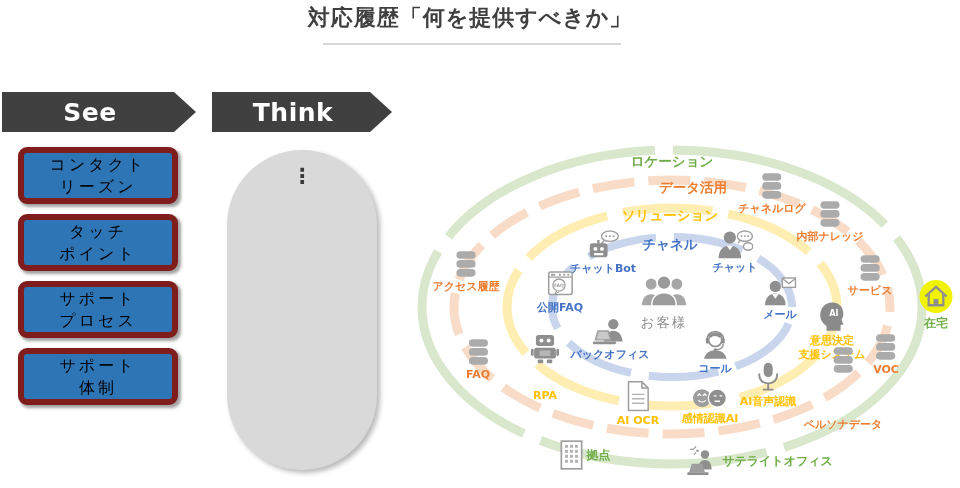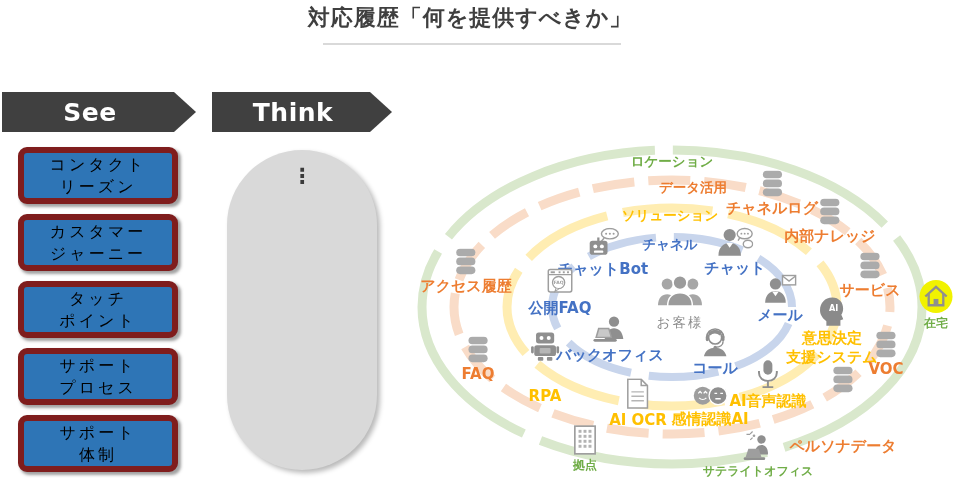--- a/index.html
+++ b/index.html
@@ -33,22 +33,22 @@
        font-size:19px;color:#3a3a3a;line-height:1.5;}
   .think-bullets .marker{margin-right:7px;font-size:15px;color:#3a3a3a;}
   .think-ellipsis{text-align:center;font-size:21px;font-weight:bold;color:#3a3a3a;margin-top:14px;}
   
   #rings{position:absolute;left:0;top:0;pointer-events:none;}
   .ring-label{position:absolute;transform:translate(-50%,-50%);font-weight:bold;font-size:13.5px;
        white-space:nowrap;}
   .plan-node{position:absolute;transform:translate(-50%,-50%);display:flex;align-items:center;
        justify-content:center;}
   .plan-node.col{flex-direction:column;gap:2px;}
-  .plan-node.row{flex-direction:column;gap:3px;}
-  .plan-node .nlabel{font-size:15px;font-weight:bold;white-space:pre-line;text-align:center;line-height:1.25;}
+  .plan-node.row{flex-direction:row;gap:3px;margin-top:6px;}
+  .plan-node .nlabel{font-size:11px;font-weight:bold;white-space:pre-line;text-align:center;line-height:1.25;}
   .plan-node.green .nlabel{font-size:12px;}
   .plan-node .nicon{display:flex;align-items:center;justify-content:center;line-height:0;}
   .plan-center{position:absolute;transform:translate(-50%,-50%);display:flex;flex-direction:column;
        align-items:center;gap:3px;}
   .plan-center .clabel{font-size:13.5px;color:#8c8c8c;letter-spacing:2px;}
 </style>
 </head>
 <body>
 
 <div class="page">
@@ -59,22 +59,20 @@
   <div class="stage-arrow" id="arrow-see">
     <span>See</span>
   </div>
   <div class="stage-arrow" id="arrow-think">
     <span>Think</span>
   </div>
 
   <div class="see-col" id="see-col">
       <div class="see-box">コンタクト
 リーズン</div>
-      <div class="see-box">カスタマー
-ジャーニー</div>
       <div class="see-box">タッチ
 ポイント</div>
       <div class="see-box">サポート
 プロセス</div>
       <div class="see-box">サポート
 体制</div>
     </div>
 
   <div class="think-capsule">
     <div class="think-ellipsis">⋮</div>
@@ -87,21 +85,21 @@
       <ellipse cx="672" cy="307" rx="120" ry="70" fill="none" stroke="#c8d5ec" stroke-width="8" stroke-dasharray="70 18" stroke-dashoffset="71"></ellipse>
     </svg>
 
   <div id="ring-labels">
       <div class="ring-label" style="left: 672px; top: 162px; color: rgb(112, 173, 71);">ロケーション</div>
       <div class="ring-label" style="left: 674px; top: 188px; color: rgb(237, 125, 49); margin-left: 19px;">データ活用</div>
       <div class="ring-label" style="left: 670px; top: 216px; color: rgb(255, 192, 0); text-align: center;">ソリューション</div>
       <div class="ring-label" style="left: 670px; top: 245px; color: rgb(68, 114, 196);">チャネル</div>
     </div>
 
-  <div class="plan-center" id="plan-center" style="left: 680px; top: 303px;">
+  <div class="plan-center" id="plan-center" style="left: 664px; top: 303px;">
     <span class="nicon"><svg width="48" height="33" viewBox="0 0 52 36">
           <g fill="#a6a6a6">
             <circle cx="12" cy="11" r="6"></circle>
             <path d="M2 34c0-8 4.5-12 10-12s10 4 10 12z"></path>
             <circle cx="40" cy="11" r="6"></circle>
             <path d="M30 34c0-8 4.5-12 10-12s10 4 10 12z"></path>
           </g>
           <g fill="#9b9b9b" stroke="#ffffff" stroke-width="1.6">
             <circle cx="26" cy="9.5" r="7.5"></circle>
             <path d="M12.5 35c0-10 6-14.5 13.5-14.5S39.5 25 39.5 35z"></path>
@@ -341,21 +339,21 @@
       <div class="plan-node col" style="left: 886px; top: 355px;">
         <span class="nicon">
           <svg width="23" height="27" viewBox="0 0 24 28" fill="#ababab">
             <rect x="2" y="0.5" width="20" height="8" rx="4"></rect>
             <rect x="2" y="9.8" width="20" height="8" rx="4"></rect>
             <rect x="2" y="19.1" width="20" height="8" rx="4"></rect>
           </svg>
         </span>
         <span class="nlabel" style="color: rgb(237, 125, 49);">VOC</span>
       </div>
-      <div class="plan-node col" style="left: 843px; top: 411px; gap: 44px;">
+      <div class="plan-node col" style="left: 843px; top: 389px; gap: 44px;">
         <span class="nicon">
           <svg width="23" height="27" viewBox="0 0 24 28" fill="#ababab">
             <rect x="2" y="0.5" width="20" height="8" rx="4"></rect>
             <rect x="2" y="9.8" width="20" height="8" rx="4"></rect>
             <rect x="2" y="19.1" width="20" height="8" rx="4"></rect>
           </svg>
         </span>
         <span class="nlabel" style="color: rgb(237, 125, 49);">ペルソナデータ</span>
       </div>
       <div class="plan-node row green" style="left: 585px; top: 449px;">

